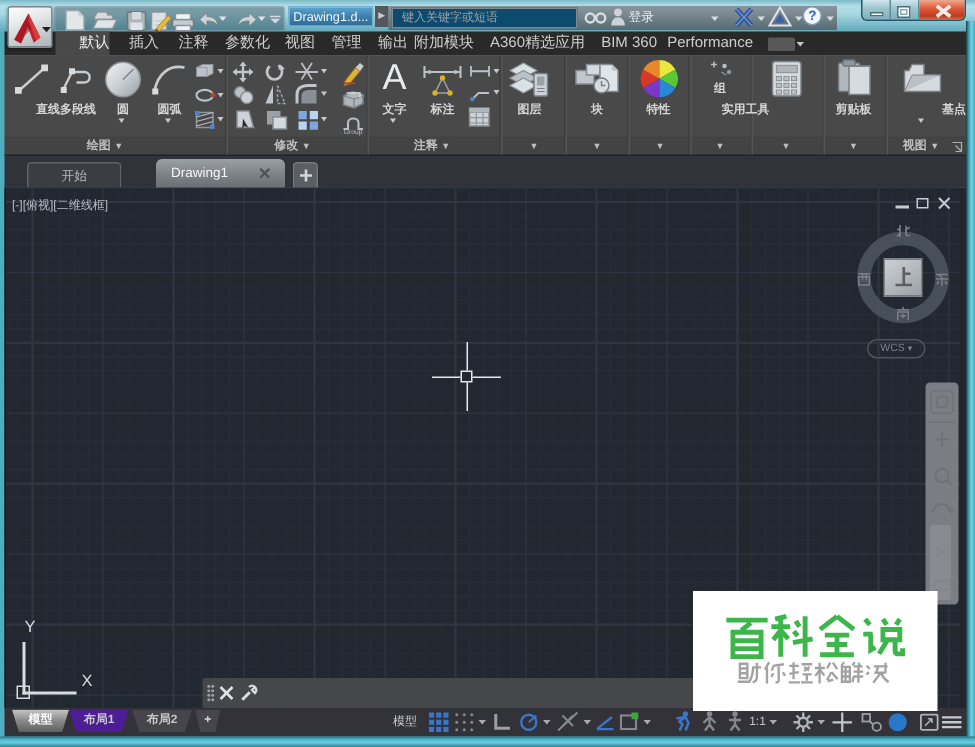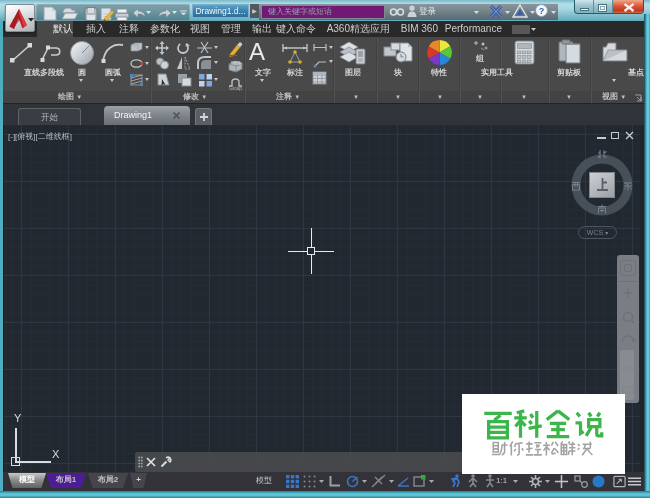--- a/index.html
+++ b/index.html
@@ -1,26 +1,26 @@
 <!DOCTYPE html>
 <html><head><meta charset="utf-8">
 <style>
 *{margin:0;padding:0;box-sizing:border-box}
 html,body{width:650px;height:498px;overflow:hidden}
 body{font-family:"Liberation Sans",sans-serif;position:relative;
 background:linear-gradient(to bottom,#7db9c8 0,#b2dfe8 4px,#a8d8e2 9px,#84c0cd 15px,#67aebf 20px,#4fadc0 22px,#4fadc0 100%)}
 .abs{position:absolute}
-.tx{position:absolute;white-space:nowrap;text-align:left}
+.tx{position:absolute;white-space:nowrap;text-align:center}
 
 #qat{position:absolute;left:36px;top:4px;width:154px;height:17px;background:rgba(56,80,92,.45);border-radius:2px;box-shadow:inset 0 0 0 1px rgba(255,255,255,.18)}
 #logo{position:absolute;left:5px;top:4px;width:30px;height:28px;background:linear-gradient(160deg,#ffffff 0,#e3e5e7 40%,#c3c6c9 75%,#aeb1b5 100%);border:1px solid #7e8d94;border-radius:2px;box-shadow:0 1px 2px rgba(0,0,0,.35)}
 #dwgtitle{position:absolute;left:192px;top:4px;width:57px;height:14px;background:linear-gradient(to bottom,#5ba5cc 0,#3c80ab 50%,#2f6f9b 100%);border:1px solid #77b2d2;color:#f2f6f8;font-size:8.5px;line-height:12px;text-align:center;white-space:nowrap}
 #nextbtn{position:absolute;left:250px;top:4px;width:9px;height:14px;background:#53585d;color:#c8ccd0;font-size:6px;line-height:14px;text-align:center}
 #infoband{position:absolute;left:259px;top:4px;width:299px;height:16px;background:linear-gradient(to bottom,rgba(120,126,131,.75),rgba(84,90,95,.8));}
-#search{position:absolute;left:261px;top:5px;width:124px;height:14px;background:#701a75;border:1px solid #82898f;color:#9aa1a7;font-size:8px;line-height:12px;padding-left:6px;overflow:hidden;white-space:nowrap}
+#search{position:absolute;left:261px;top:5px;width:124px;height:14px;background:#0c4a6e;border:1px solid #82898f;color:#9aa1a7;font-size:8px;line-height:12px;padding-left:6px;overflow:hidden;white-space:nowrap}
 
 #tabrow{position:absolute;left:3px;top:21px;width:641px;height:16px;background:#292929}
 .rtab{position:absolute;top:21px;height:16px;color:#cecece;font-size:10px;line-height:16px;text-align:right;white-space:nowrap;font-weight:normal}
 #ribbon{position:absolute;left:3px;top:37px;width:641px;height:67px;background:#494949;border-bottom:1px solid #262626}
 .sep{position:absolute;top:37px;width:2px;height:66px;background:linear-gradient(to right,#383838,#5a5a5a)}
 .plbl{position:absolute;top:92px;height:11px;color:#bebebe;font-size:8px;line-height:10px;text-align:center;white-space:nowrap;font-weight:bold}
 .itx{position:absolute;color:#d4d4d4;font-size:8px;text-align:center;white-space:nowrap;font-weight:bold}
 .dn{position:absolute;width:0;height:0;border-left:2.5px solid transparent;border-right:2.5px solid transparent;border-top:3px solid #c8c8c8}
 
 #ftbar{position:absolute;left:3px;top:104px;width:641px;height:21px;background:#30343a}
@@ -150,21 +150,21 @@
     </svg>
 </div>
 
 <div class="rtab" style="left:37px;width:36px;background:#494949;color:#ececec">默认</div>
 <div class="rtab" style="left:78px;width:28px">插入</div>
 <div class="rtab" style="left:111px;width:28px">注释</div>
 <div class="rtab" style="left:142px;width:38px">参数化</div>
 <div class="rtab" style="left:184px;width:26px">视图</div>
 <div class="rtab" style="left:215px;width:26px">管理</div>
 <div class="rtab" style="left:246px;width:26px">输出</div>
-<div class="rtab" style="left:276px;width:40px">键入命令</div>
+<div class="rtab" style="left:276px;width:40px">附加模块</div>
 <div class="rtab" style="left:320px;width:30px">A360</div>
 <div class="rtab" style="left:350px;width:40px">精选应用</div>
 <div class="rtab" style="left:394px;width:44px">BIM 360</div>
 <div class="rtab" style="left:440px;width:62px">Performance</div>
 <div class="abs" style="left:512px;top:25px;width:18px;height:9px;background:#585858;border-radius:1px"></div>
 <svg class="abs" style="left:531px;top:28px" width="6" height="4">
     <path d="M0 0 h5 l-2.5 3 z" fill="#c8c8c8"></path>
   </svg>
 
 <div class="sep" style="left:150px"></div>

